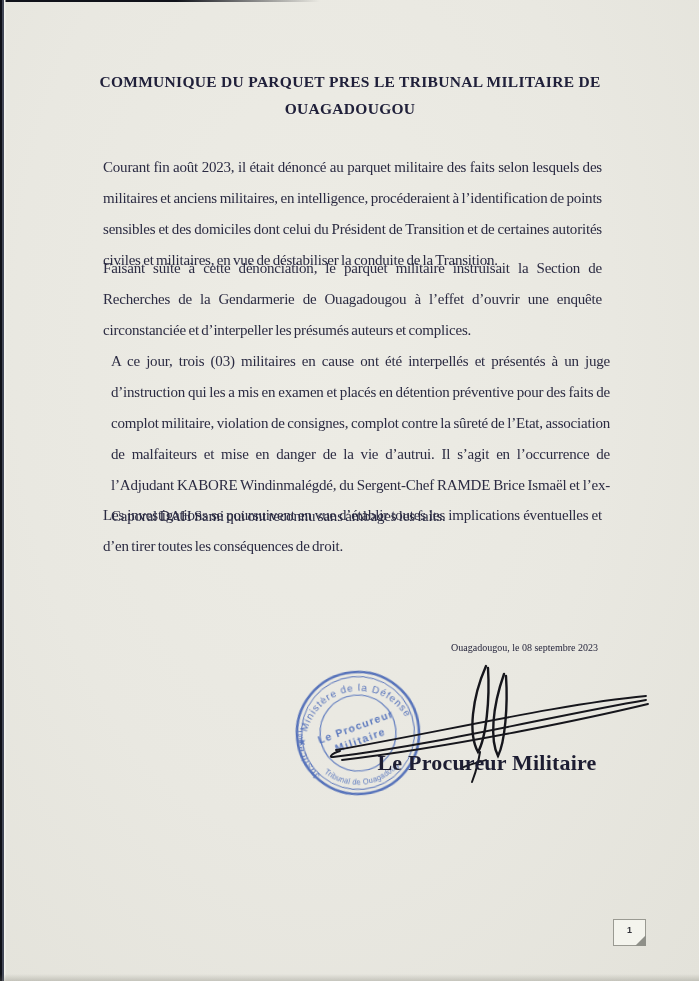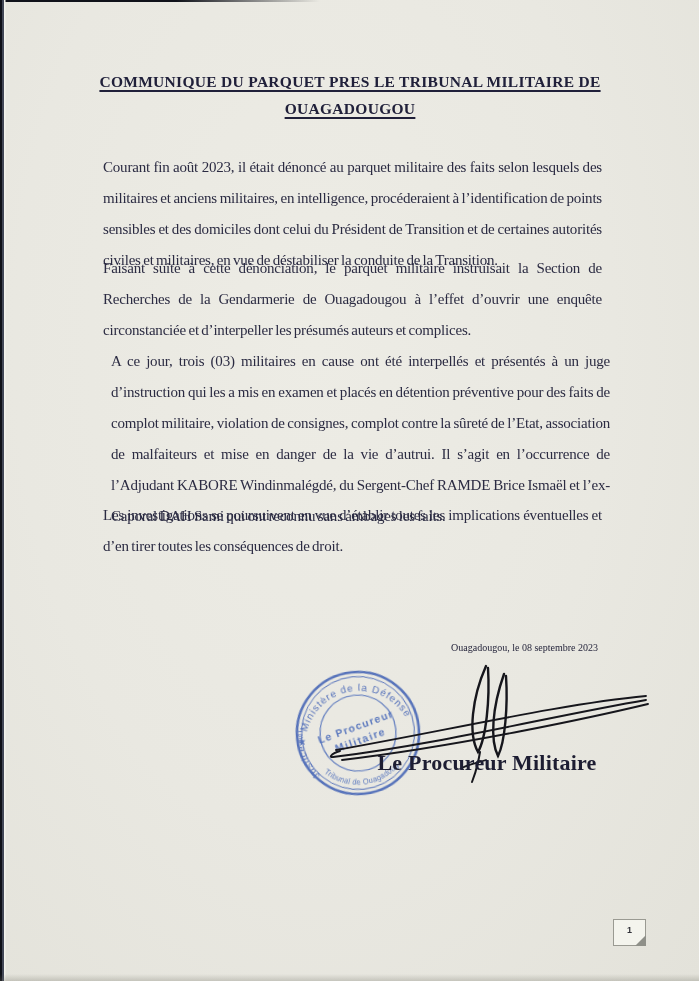--- a/index.html
+++ b/index.html
@@ -11,21 +11,21 @@
   }
   .edge-left{position:absolute;top:0;left:0;width:6px;height:981px;
     background:linear-gradient(to right,#0e1018 0,#0e1018 2px,#424756 2px,#424756 4px,#f2f2ec 4px,#f2f2ec 5px,rgba(0,0,0,0) 6px);}
   .edge-top{position:absolute;top:0;left:0;width:320px;height:2px;
     background:linear-gradient(to right,#10121a 0%,#10121a 55%,rgba(16,18,26,0) 100%);}
   .edge-bottom{position:absolute;bottom:0;left:0;width:699px;height:7px;
     background:linear-gradient(to top,rgba(110,110,98,.28),rgba(110,110,98,0));}
 
   .title{position:absolute;top:68px;left:60px;width:580px;text-align:center;
     font-weight:bold;font-size:15.5px;line-height:27px;letter-spacing:.3px;color:#20203a;}
-  .title span{display:block;text-decoration:underline;text-underline-offset:3px;text-decoration-thickness:1.5px;}
+  .title span{display:block;text-underline-offset:3px;text-decoration-thickness:1.5px;}
 
   .para{position:absolute;left:103px;width:499px;text-align:justify;
     font-size:15px;line-height:31px;letter-spacing:-.2px;word-spacing:-1.1px;color:#2b2b42;}
   .p1{top:137px;} .p2{top:238px;} .p3{top:331px;margin-left:8px;} .p4{top:485px;} .p5{top:552px;}
 
   .date-line{position:absolute;top:642px;right:101px;font-size:10px;color:#26263c;}
 
   .stamp{position:absolute;left:288px;top:663px;width:140px;height:140px;
     transform:rotate(-6deg);opacity:.85;filter:blur(.3px);}
   .stamp text{font-family:"Liberation Sans","DejaVu Sans",sans-serif;}

